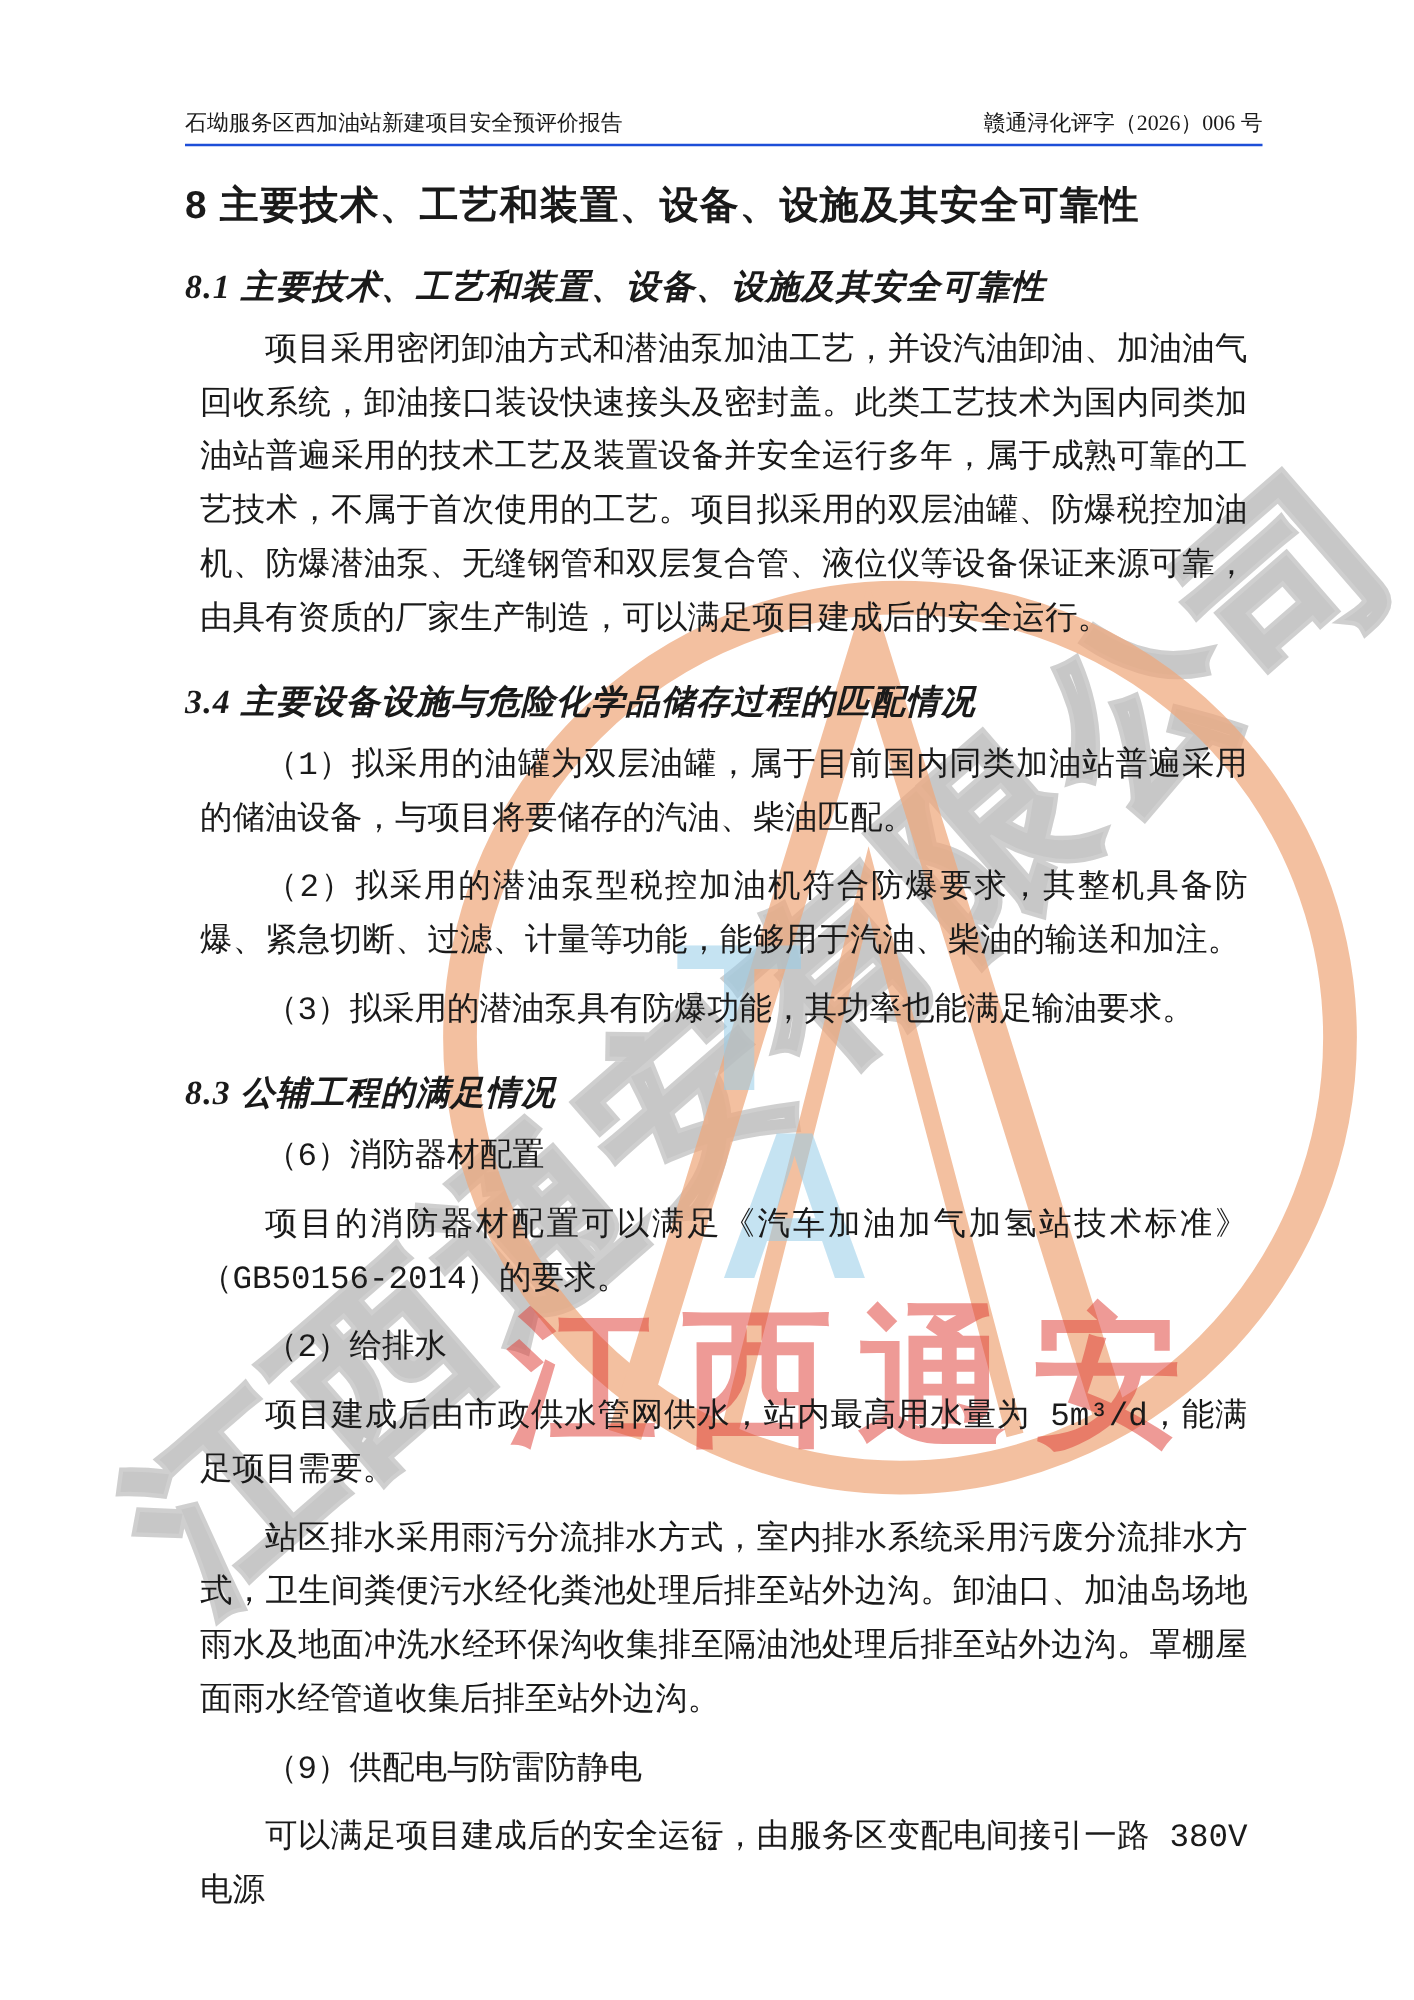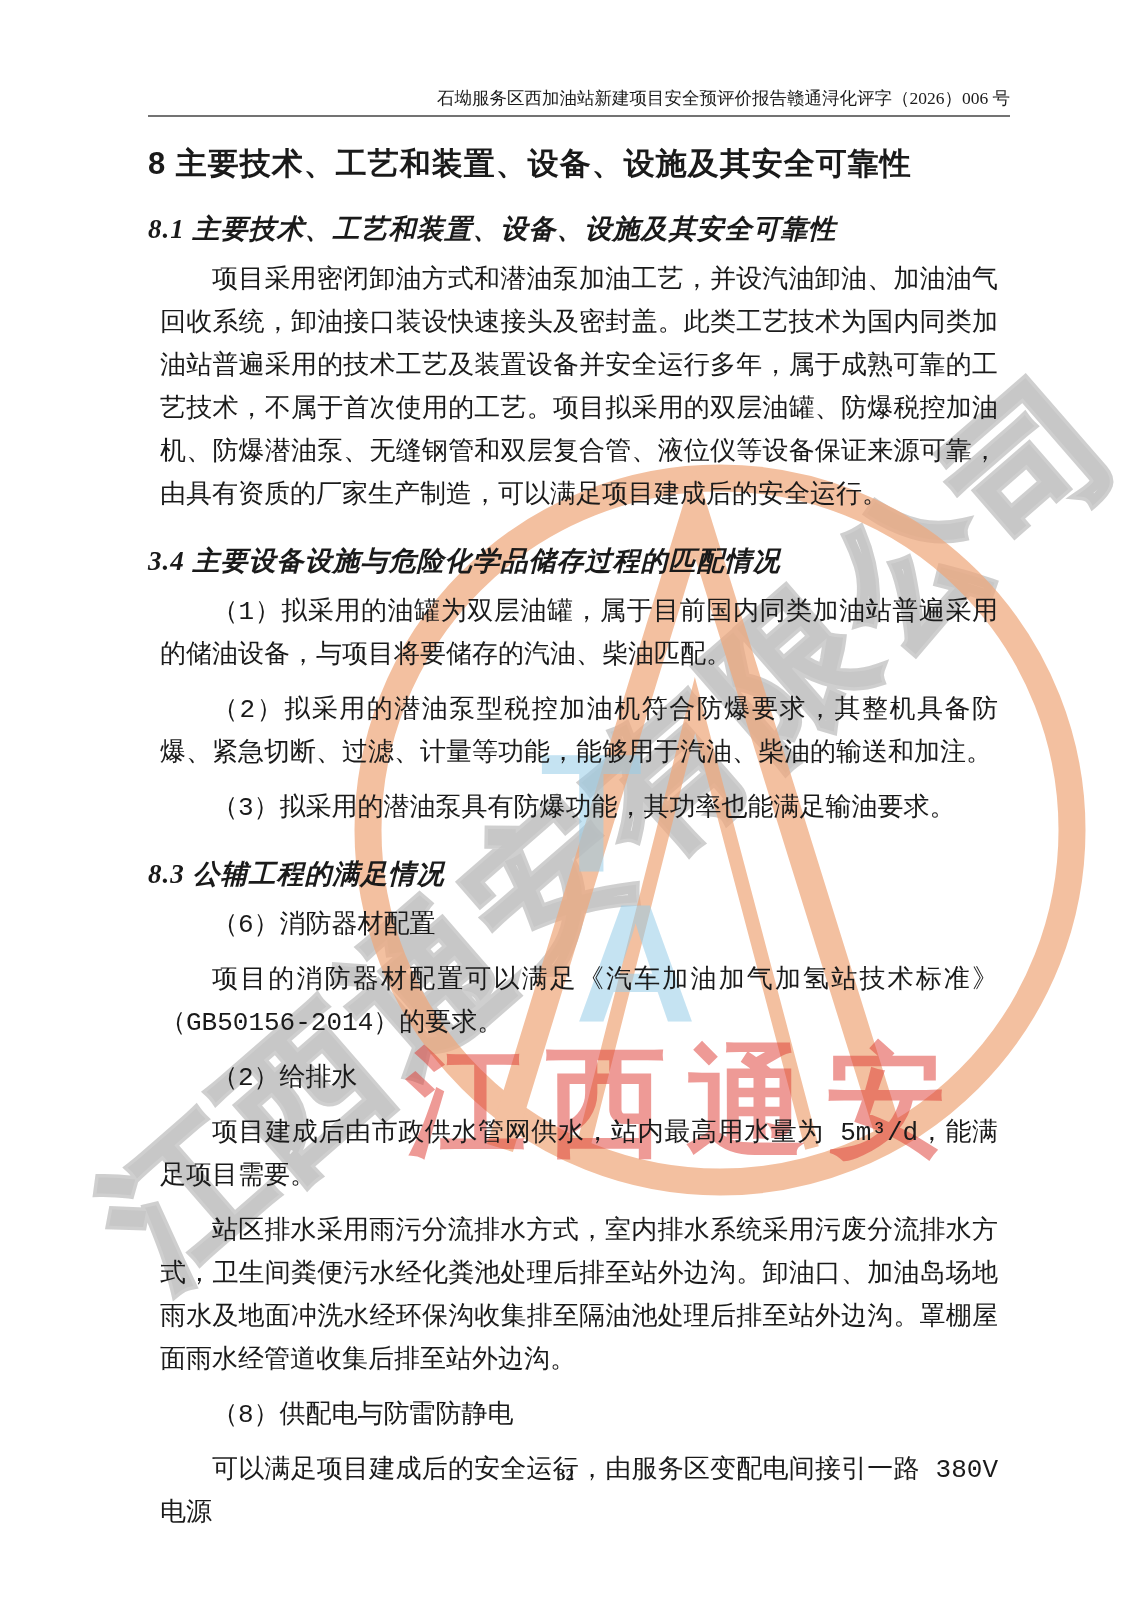--- a/index.html
+++ b/index.html
@@ -27,24 +27,24 @@
     font-family:"Liberation Serif","DejaVu Serif",serif;
     font-weight:bold;font-size:120px;letter-spacing:20px;white-space:nowrap;
     color:rgba(222,62,54,0.52);
   }
   
   .content{
     position:relative;z-index:1;
     padding:86px 121px 0 148px;
   }
   .doc-header{
-    display:flex;justify-content:flex-end;align-items:flex-end;
+    display:flex;justify-content:space-between;align-items:flex-end;
     font-size:17.5px;
     padding-bottom:5px;
-    border-bottom:2px solid #737373;
+    border-bottom:2px solid #1d4ed8;
     font-family:Liberation Serif, serif;
   }
   .chapter-title{
     font-family:"Liberation Sans","DejaVu Sans",sans-serif;
     font-size:31px;font-weight:bold;letter-spacing:1px;
     margin:26px 0 6px 0;
   }
   .sec-heading{
     font-size:27px;font-weight:bold;letter-spacing:1px;
     margin:26px 0 10px 0;
@@ -101,20 +101,20 @@
     <p class="para">（1）拟采用的油罐为双层油罐，属于目前国内同类加油站普遍采用的储油设备，与项目将要储存的汽油、柴油匹配。</p>
     <p class="para">（2）拟采用的潜油泵型税控加油机符合防爆要求，其整机具备防爆、紧急切断、过滤、计量等功能，能够用于汽油、柴油的输送和加注。</p>
     <p class="para">（3）拟采用的潜油泵具有防爆功能，其功率也能满足输油要求。</p>
 
     <div class="sec-heading">8.3 公辅工程的满足情况</div>
     <p class="para">（6）消防器材配置</p>
     <p class="para">项目的消防器材配置可以满足《汽车加油加气加氢站技术标准》（GB50156-2014）的要求。</p>
     <p class="para">（2）给排水</p>
     <p class="para">项目建成后由市政供水管网供水，站内最高用水量为 5m³/d，能满足项目需要。</p>
     <p class="para">站区排水采用雨污分流排水方式，室内排水系统采用污废分流排水方式，卫生间粪便污水经化粪池处理后排至站外边沟。卸油口、加油岛场地雨水及地面冲洗水经环保沟收集排至隔油池处理后排至站外边沟。罩棚屋面雨水经管道收集后排至站外边沟。</p>
-    <p class="para">（8）供配电与防雷防静电</p>
+    <p class="para">（9）供配电与防雷防静电</p>
     <p class="para">可以满足项目建成后的安全运行，由服务区变配电间接引一路 380V 电源</p>
 
   </div>
 
   <div class="page-footer">32</div>
 
 </div>
 
 </body></html>

